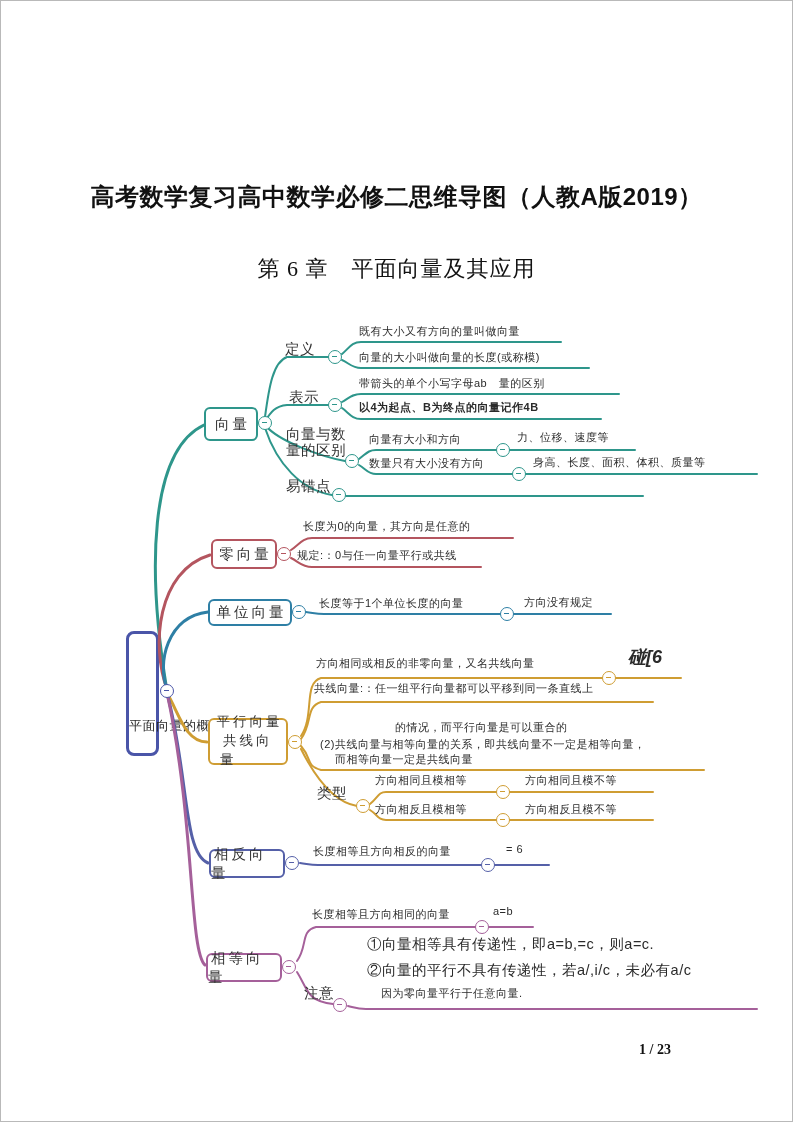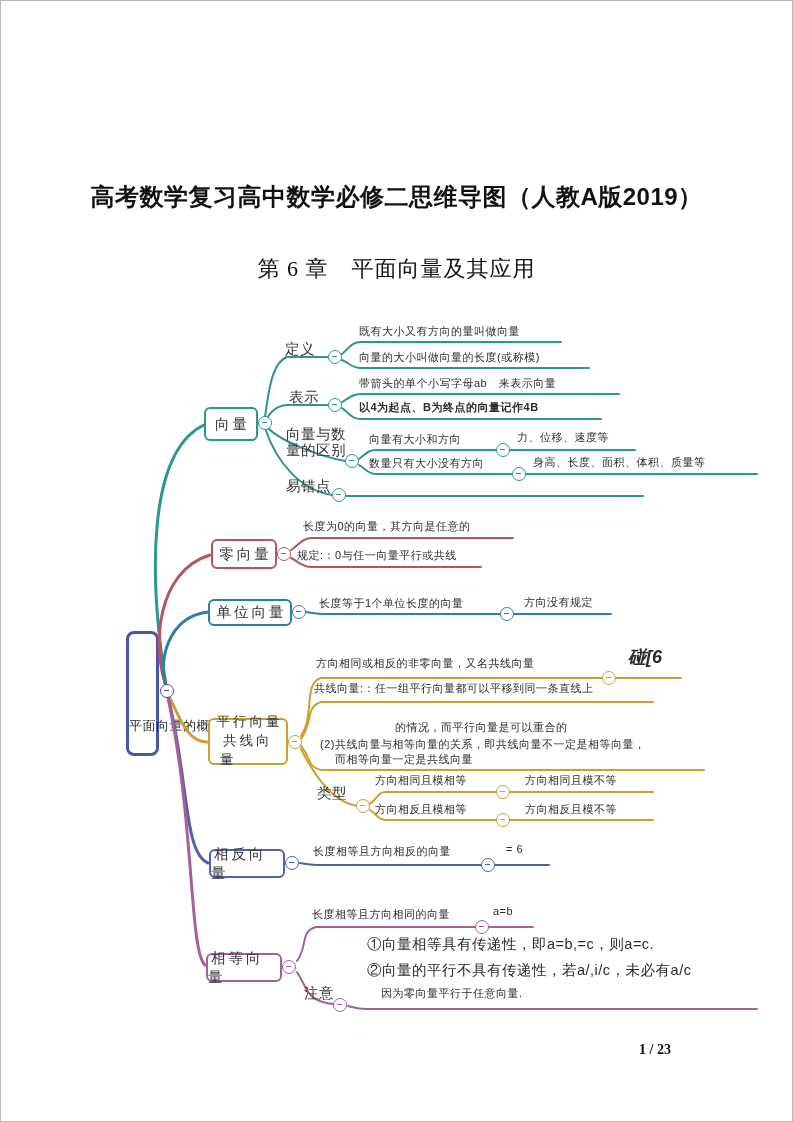--- a/index.html
+++ b/index.html
@@ -131,21 +131,21 @@
   <span class="dot" style="left:284px;top:855px;color:#5560a8"></span>
   <span class="dot" style="left:480px;top:857px;color:#5560a8"></span>
   <span class="dot" style="left:281px;top:959px;color:#a5609a"></span>
   <span class="dot" style="left:474px;top:919px;color:#a5609a"></span>
   <span class="dot" style="left:332px;top:997px;color:#a5609a"></span>
 
   <span class="t lbl" style="left:284px;top:340px">定义</span>
   <span class="t" style="left:358px;top:324px">既有大小又有方向的量叫做向量</span>
   <span class="t" style="left:358px;top:350px">向量的大小叫做向量的长度(或称模)</span>
   <span class="t lbl" style="left:288px;top:388px">表示</span>
-  <span class="t" style="left:358px;top:376px">带箭头的单个小写字母ab　来表示向量</span>
+  <span class="t" style="left:358px;top:376px">带箭头的单个小写字母ab　量的区别</span>
   <span class="t b" style="left:358px;top:400px">以4为起点、B为终点的向量记作4B</span>
   <span class="t lbl" style="left:285px;top:425px">向量与数</span>
   <span class="t lbl" style="left:285px;top:441px">量的区别</span>
   <span class="t" style="left:368px;top:432px">向量有大小和方向</span>
   <span class="t" style="left:516px;top:430px">力、位移、速度等</span>
   <span class="t" style="left:368px;top:456px">数量只有大小没有方向</span>
   <span class="t" style="left:532px;top:455px">身高、长度、面积、体积、质量等</span>
   <span class="t lbl" style="left:285px;top:477px">易错点</span>
 
   <span class="t" style="left:302px;top:519px">长度为0的向量，其方向是任意的</span>

